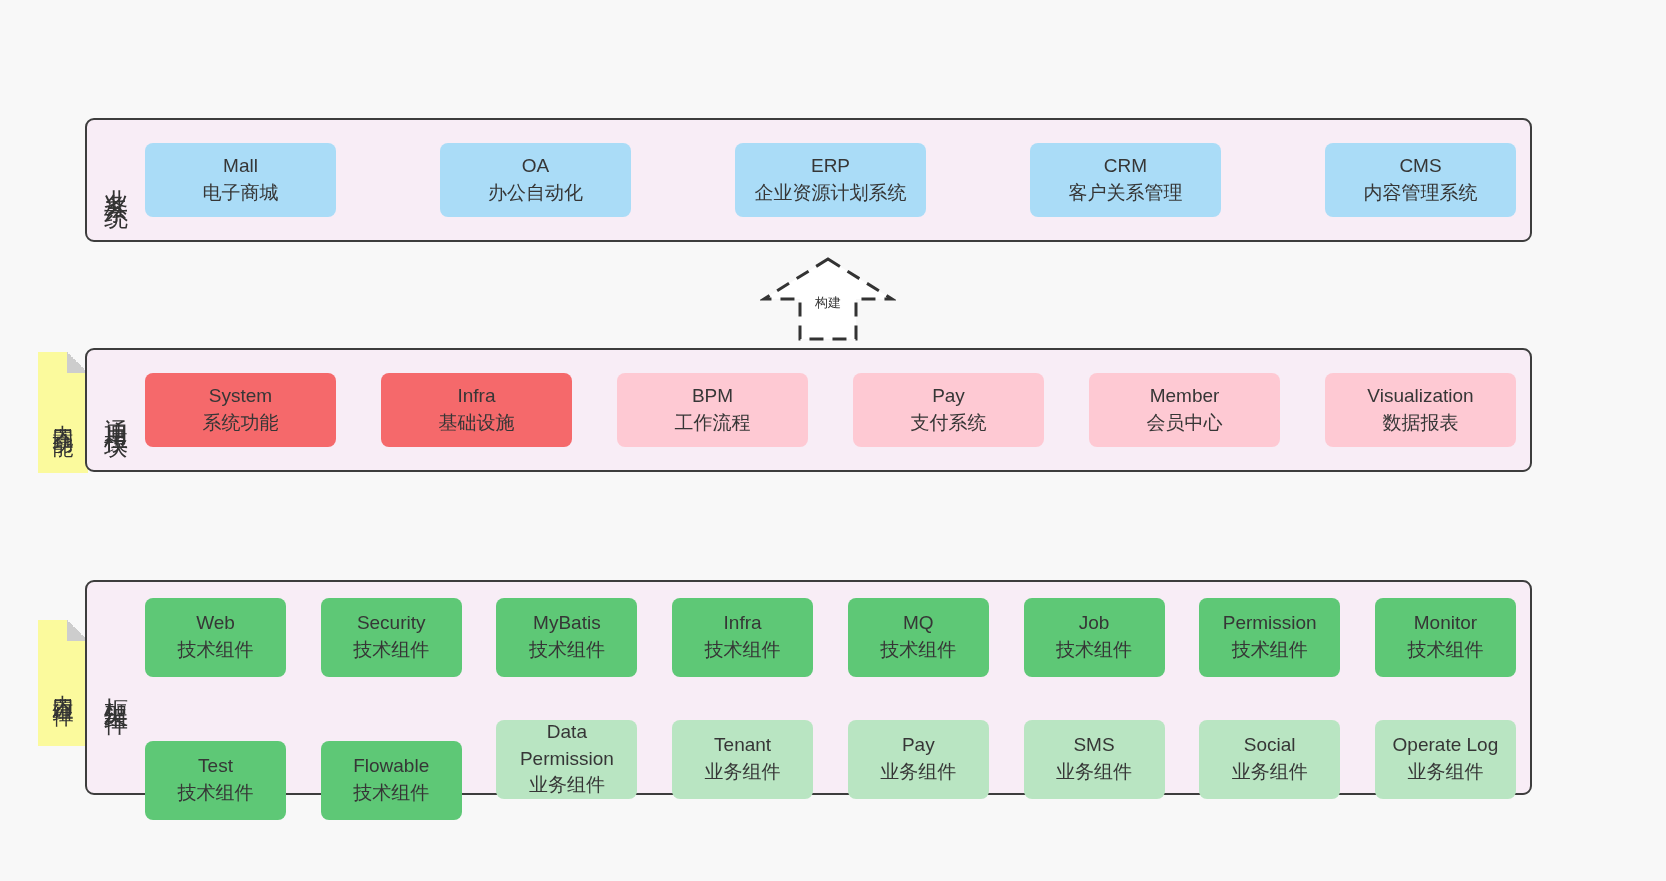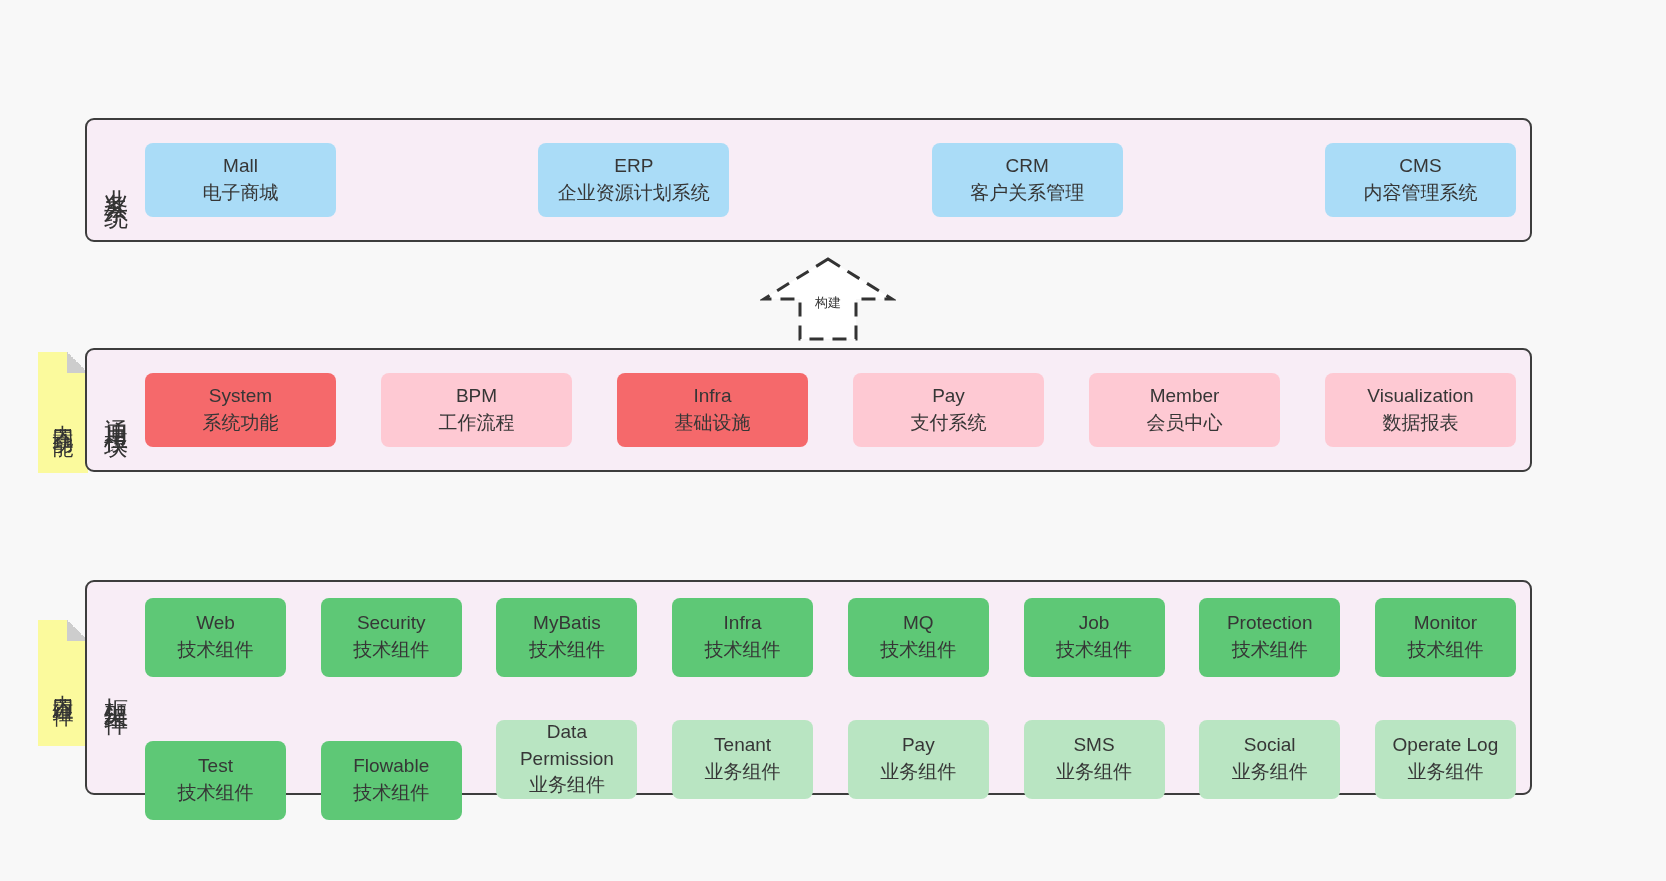--- a/index.html
+++ b/index.html
@@ -143,20 +143,24 @@
 
   <section class="band band-business">
     <div class="band-label">业务系统</div>
     <div class="rows">
       <div class="row row-wide">
           <div class="box v-blue">
     <span class="box-title">Mall</span>
     <span class="box-sub">电子商城</span>
   </div>
           <div class="box v-blue">
+    <span class="box-title">OA</span>
+    <span class="box-sub">办公自动化</span>
+  </div>
+          <div class="box v-blue">
     <span class="box-title">ERP</span>
     <span class="box-sub">企业资源计划系统</span>
   </div>
           <div class="box v-blue">
     <span class="box-title">CRM</span>
     <span class="box-sub">客户关系管理</span>
   </div>
           <div class="box v-blue">
     <span class="box-title">CMS</span>
     <span class="box-sub">内容管理系统</span>
@@ -173,27 +177,27 @@
   </div>
 
   <section class="band band-modules">
     <div class="band-label">通用模块</div>
     <div class="rows">
       <div class="row row-wide">
           <div class="box v-red">
     <span class="box-title">System</span>
     <span class="box-sub">系统功能</span>
   </div>
-          <div class="box v-pink">
-    <span class="box-title">BPM</span>
-    <span class="box-sub">工作流程</span>
-  </div>
           <div class="box v-red">
     <span class="box-title">Infra</span>
     <span class="box-sub">基础设施</span>
+  </div>
+          <div class="box v-pink">
+    <span class="box-title">BPM</span>
+    <span class="box-sub">工作流程</span>
   </div>
           <div class="box v-pink">
     <span class="box-title">Pay</span>
     <span class="box-sub">支付系统</span>
   </div>
           <div class="box v-pink">
     <span class="box-title">Member</span>
     <span class="box-sub">会员中心</span>
   </div>
           <div class="box v-pink">
@@ -227,21 +231,21 @@
   </div>
           <div class="box v-green">
     <span class="box-title">MQ</span>
     <span class="box-sub">技术组件</span>
   </div>
           <div class="box v-green">
     <span class="box-title">Job</span>
     <span class="box-sub">技术组件</span>
   </div>
           <div class="box v-green">
-    <span class="box-title">Protection</span>
+    <span class="box-title">Permission</span>
     <span class="box-sub">技术组件</span>
   </div>
           <div class="box v-green">
     <span class="box-title">Monitor</span>
     <span class="box-sub">技术组件</span>
   </div>
         </div>
       <div class="row row-tight">
           <div class="box v-green">
     <span class="box-title">Test</span>

